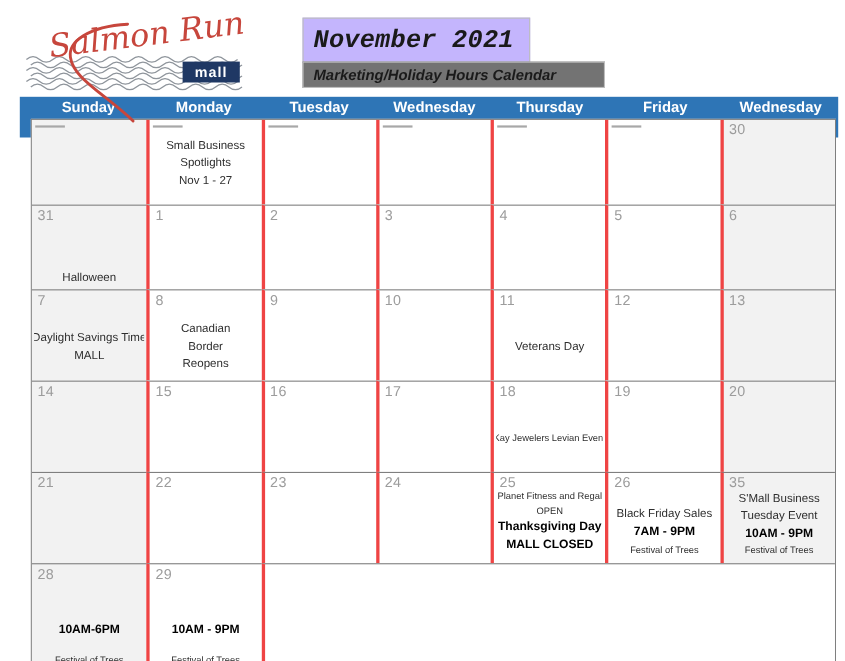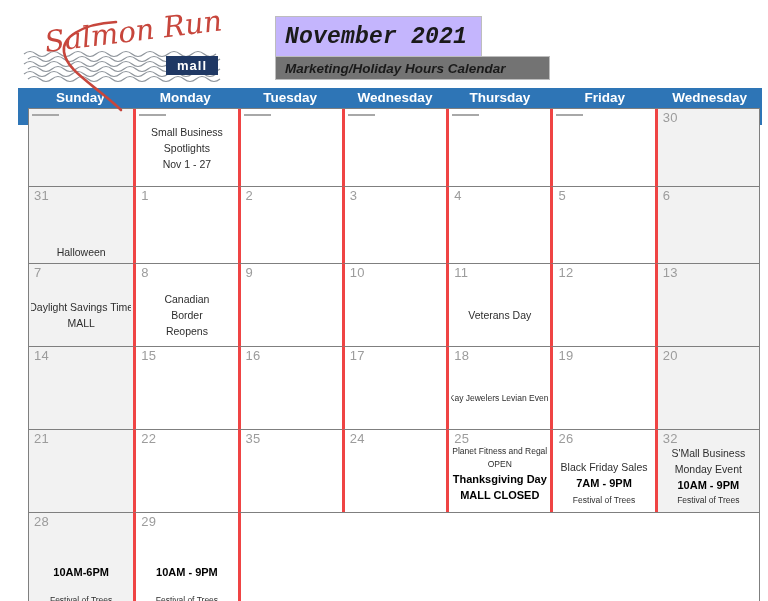--- a/index.html
+++ b/index.html
@@ -219,21 +219,21 @@
         </div>
       </div>
       <div class="row">
         <div class="cell shaded">
           <div class="date">21</div>
         </div>
         <div class="cell">
           <div class="date">22</div>
         </div>
         <div class="cell">
-          <div class="date">35</div>
+          <div class="date">23</div>
         </div>
         <div class="cell">
           <div class="date">24</div>
         </div>
         <div class="cell">
           <div class="date">25</div>
           <div class="events align-top">
             <div class="ev s-sm">Planet Fitness and Regal</div>
             <div class="ev s-sm">OPEN</div>
             <div class="ev s-b">Thanksgiving Day</div>
@@ -243,24 +243,24 @@
         <div class="cell">
           <div class="date">26</div>
           <div class="events align-top">
             <div class="gap"></div>
             <div class="ev">Black Friday Sales</div>
             <div class="ev s-b">7AM - 9PM</div>
             <div class="ev s-sm push">Festival of Trees</div>
           </div>
         </div>
         <div class="cell shaded">
-          <div class="date">32</div>
+          <div class="date">35</div>
           <div class="events align-top">
             <div class="ev">S'Mall Business</div>
-            <div class="ev">Monday Event</div>
+            <div class="ev">Tuesday Event</div>
             <div class="ev s-b">10AM - 9PM</div>
             <div class="ev s-sm push">Festival of Trees</div>
           </div>
         </div>
       </div>
       <div class="row">
         <div class="cell shaded">
           <div class="date">28</div>
           <div class="events align-bottom">
             <div class="ev s-b">10AM-6PM</div>

